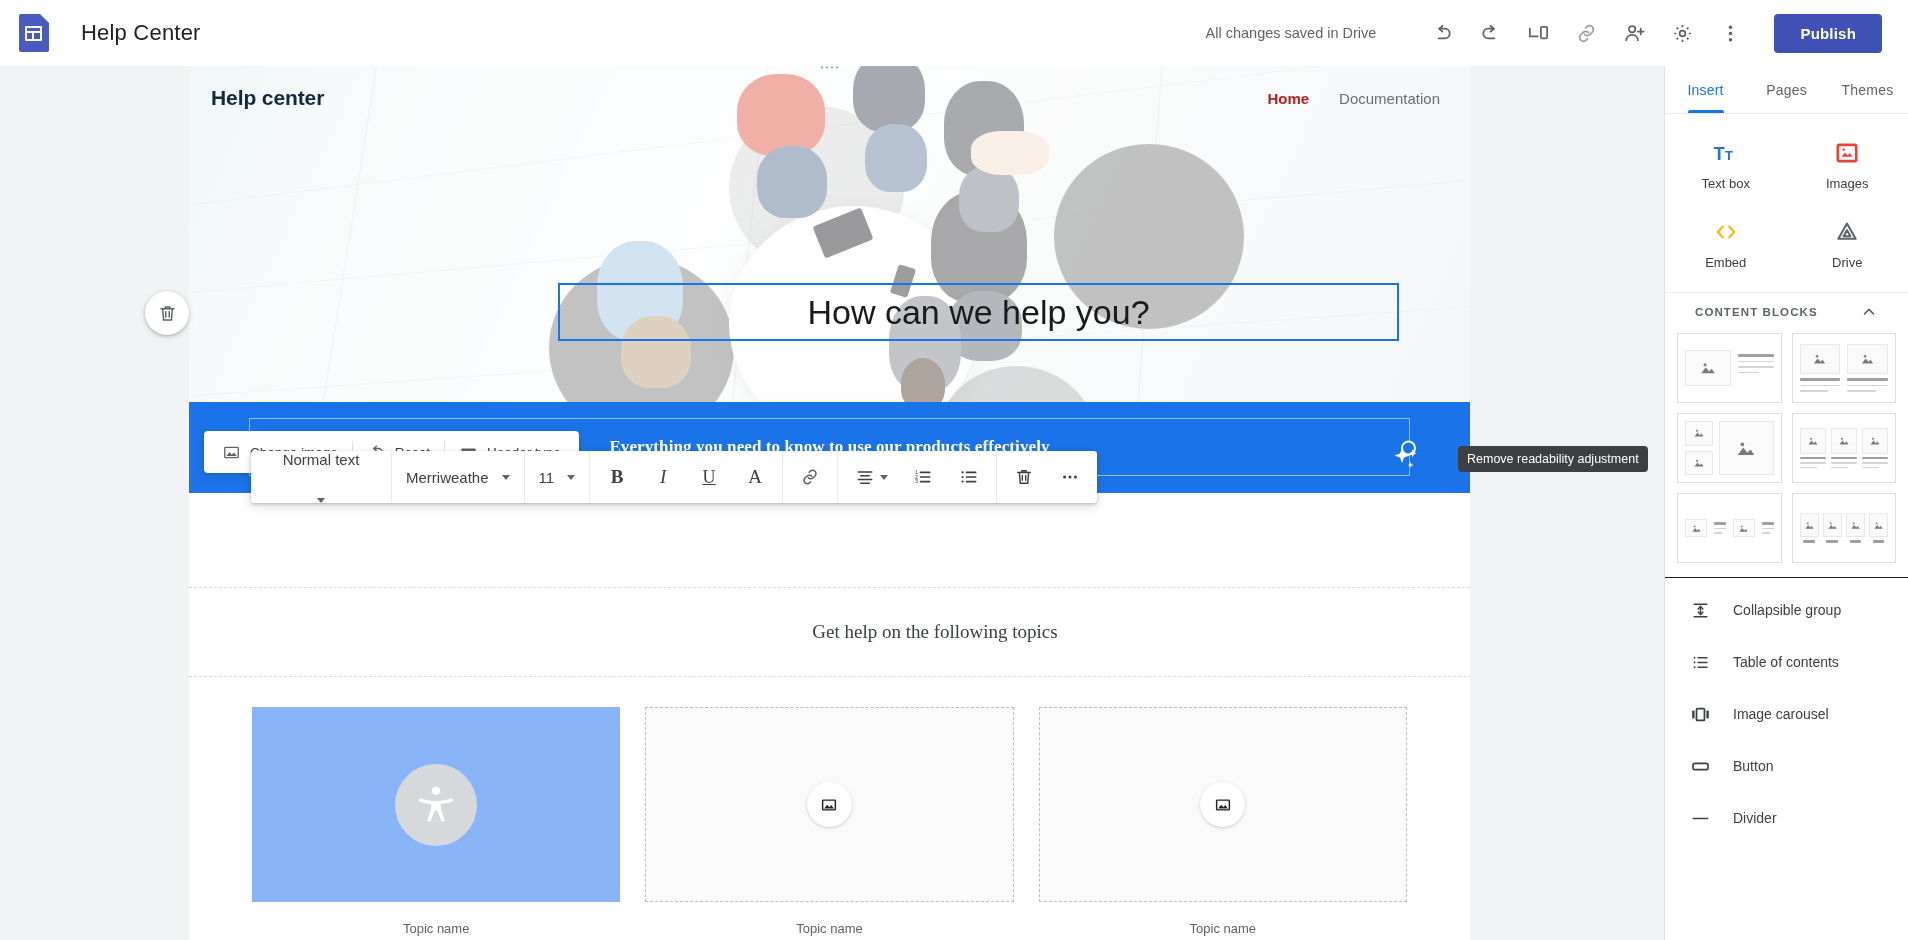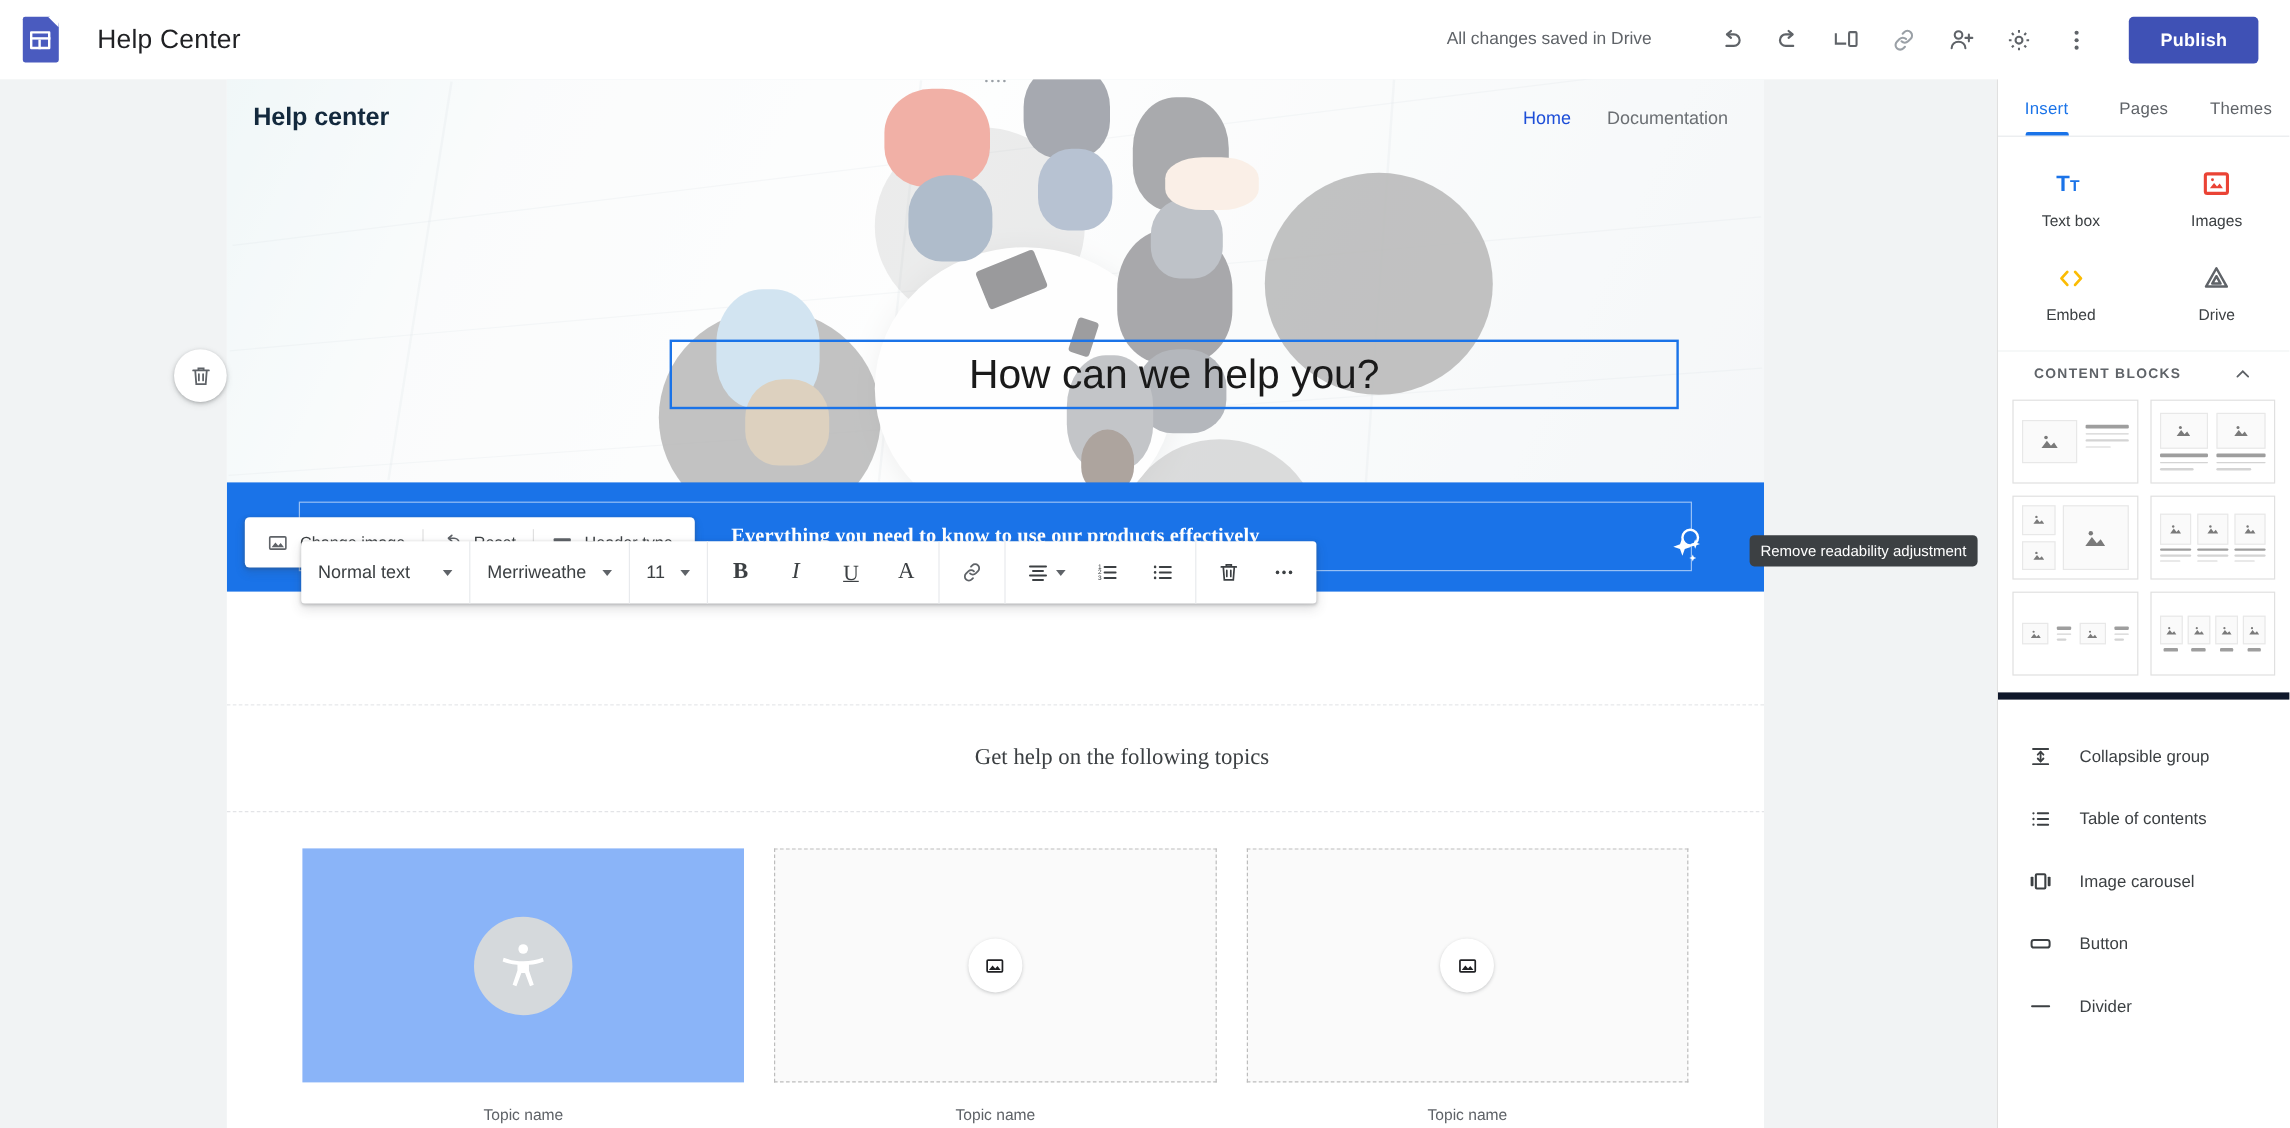--- a/index.html
+++ b/index.html
@@ -132,21 +132,21 @@
     background: #fff; cursor: pointer;
     display: flex; align-items: center; justify-content: center;
     padding: 7px;
   }
   .ph-img {
     background: #fafafa; border: 1px solid #e8e8e8;
     display: flex; align-items: center; justify-content: center;
   }
   .ph-line { background: #9e9e9e; height: 2.5px; border-radius: 1px; }
   .ph-line.light { background: #d4d4d4; height: 1.5px; }
-  #panel-list { border-top: 6px solid #0f172a; padding-top: 21px; }
+  #panel-list { border-top: 1px solid #0f172a; padding-top: 6px; }
   .plist-item {
     display: flex; align-items: center;
     height: 52px; padding-left: 24px; gap: 22px;
     cursor: pointer;
   }
   .plist-label { font-size: 14px; color: #3c4043; }
   .plist-icon { width: 22px; display: flex; align-items: center; justify-content: center; }
 
   
   #canvas-wrap {
@@ -195,21 +195,21 @@
     position: absolute; left: 22px; top: 20px;
     font-size: 21px; color: #13293d;
     font-weight: bold; letter-spacing: -.1px;
     z-index: 5;
   }
   #site-nav {
     position: absolute; right: 30px; top: 24px;
     display: flex; gap: 30px; z-index: 5;
   }
   .navlink { font-size: 15px; color: #6b6f73; cursor: pointer; }
-  .navlink.active { color: #1d4ed8; font-weight: normal; }
+  .navlink.active { color: #b91c1c; font-weight: bold; }
   #hero-title-box {
     position: absolute; left: 369px; top: 217px;
     width: 841px; height: 58px;
     border: 2px solid #1a73e8;
     z-index: 8;
   }
   #hero-title {
     position: absolute; inset: 0;
     display: flex; align-items: center; justify-content: center;
     font-size: 34px; color: #1a1a1a;
@@ -579,21 +579,21 @@
   <div id="readability-tooltip">Remove readability adjustment</div>
 
   <div id="hero-delete">
     <svg width="21" height="21" viewBox="0 0 24 24" fill="none" stroke="#5f6368" stroke-width="1.7" stroke-linecap="round">
       <path d="M4.5 6.5h15M9.5 6.5V4.5h5v2M6.5 6.5l1 13h9l1-13"></path>
       <path d="M10 10v6M14 10v6"></path>
     </svg>
   </div>
 
   <div id="text-toolbar">
-    <div class="tsel" style="width:140px;">
+    <div class="tsel" style="width:140px;flex-direction:column;">
       <span style="flex:1;">Normal text</span>
       <span class="caret"></span>
     </div>
     <div class="tsep"></div>
     <div class="tsel">
       <span>Merriweathe</span>
       <span class="caret"></span>
     </div>
     <div class="tsep"></div>
     <div class="tsel">

